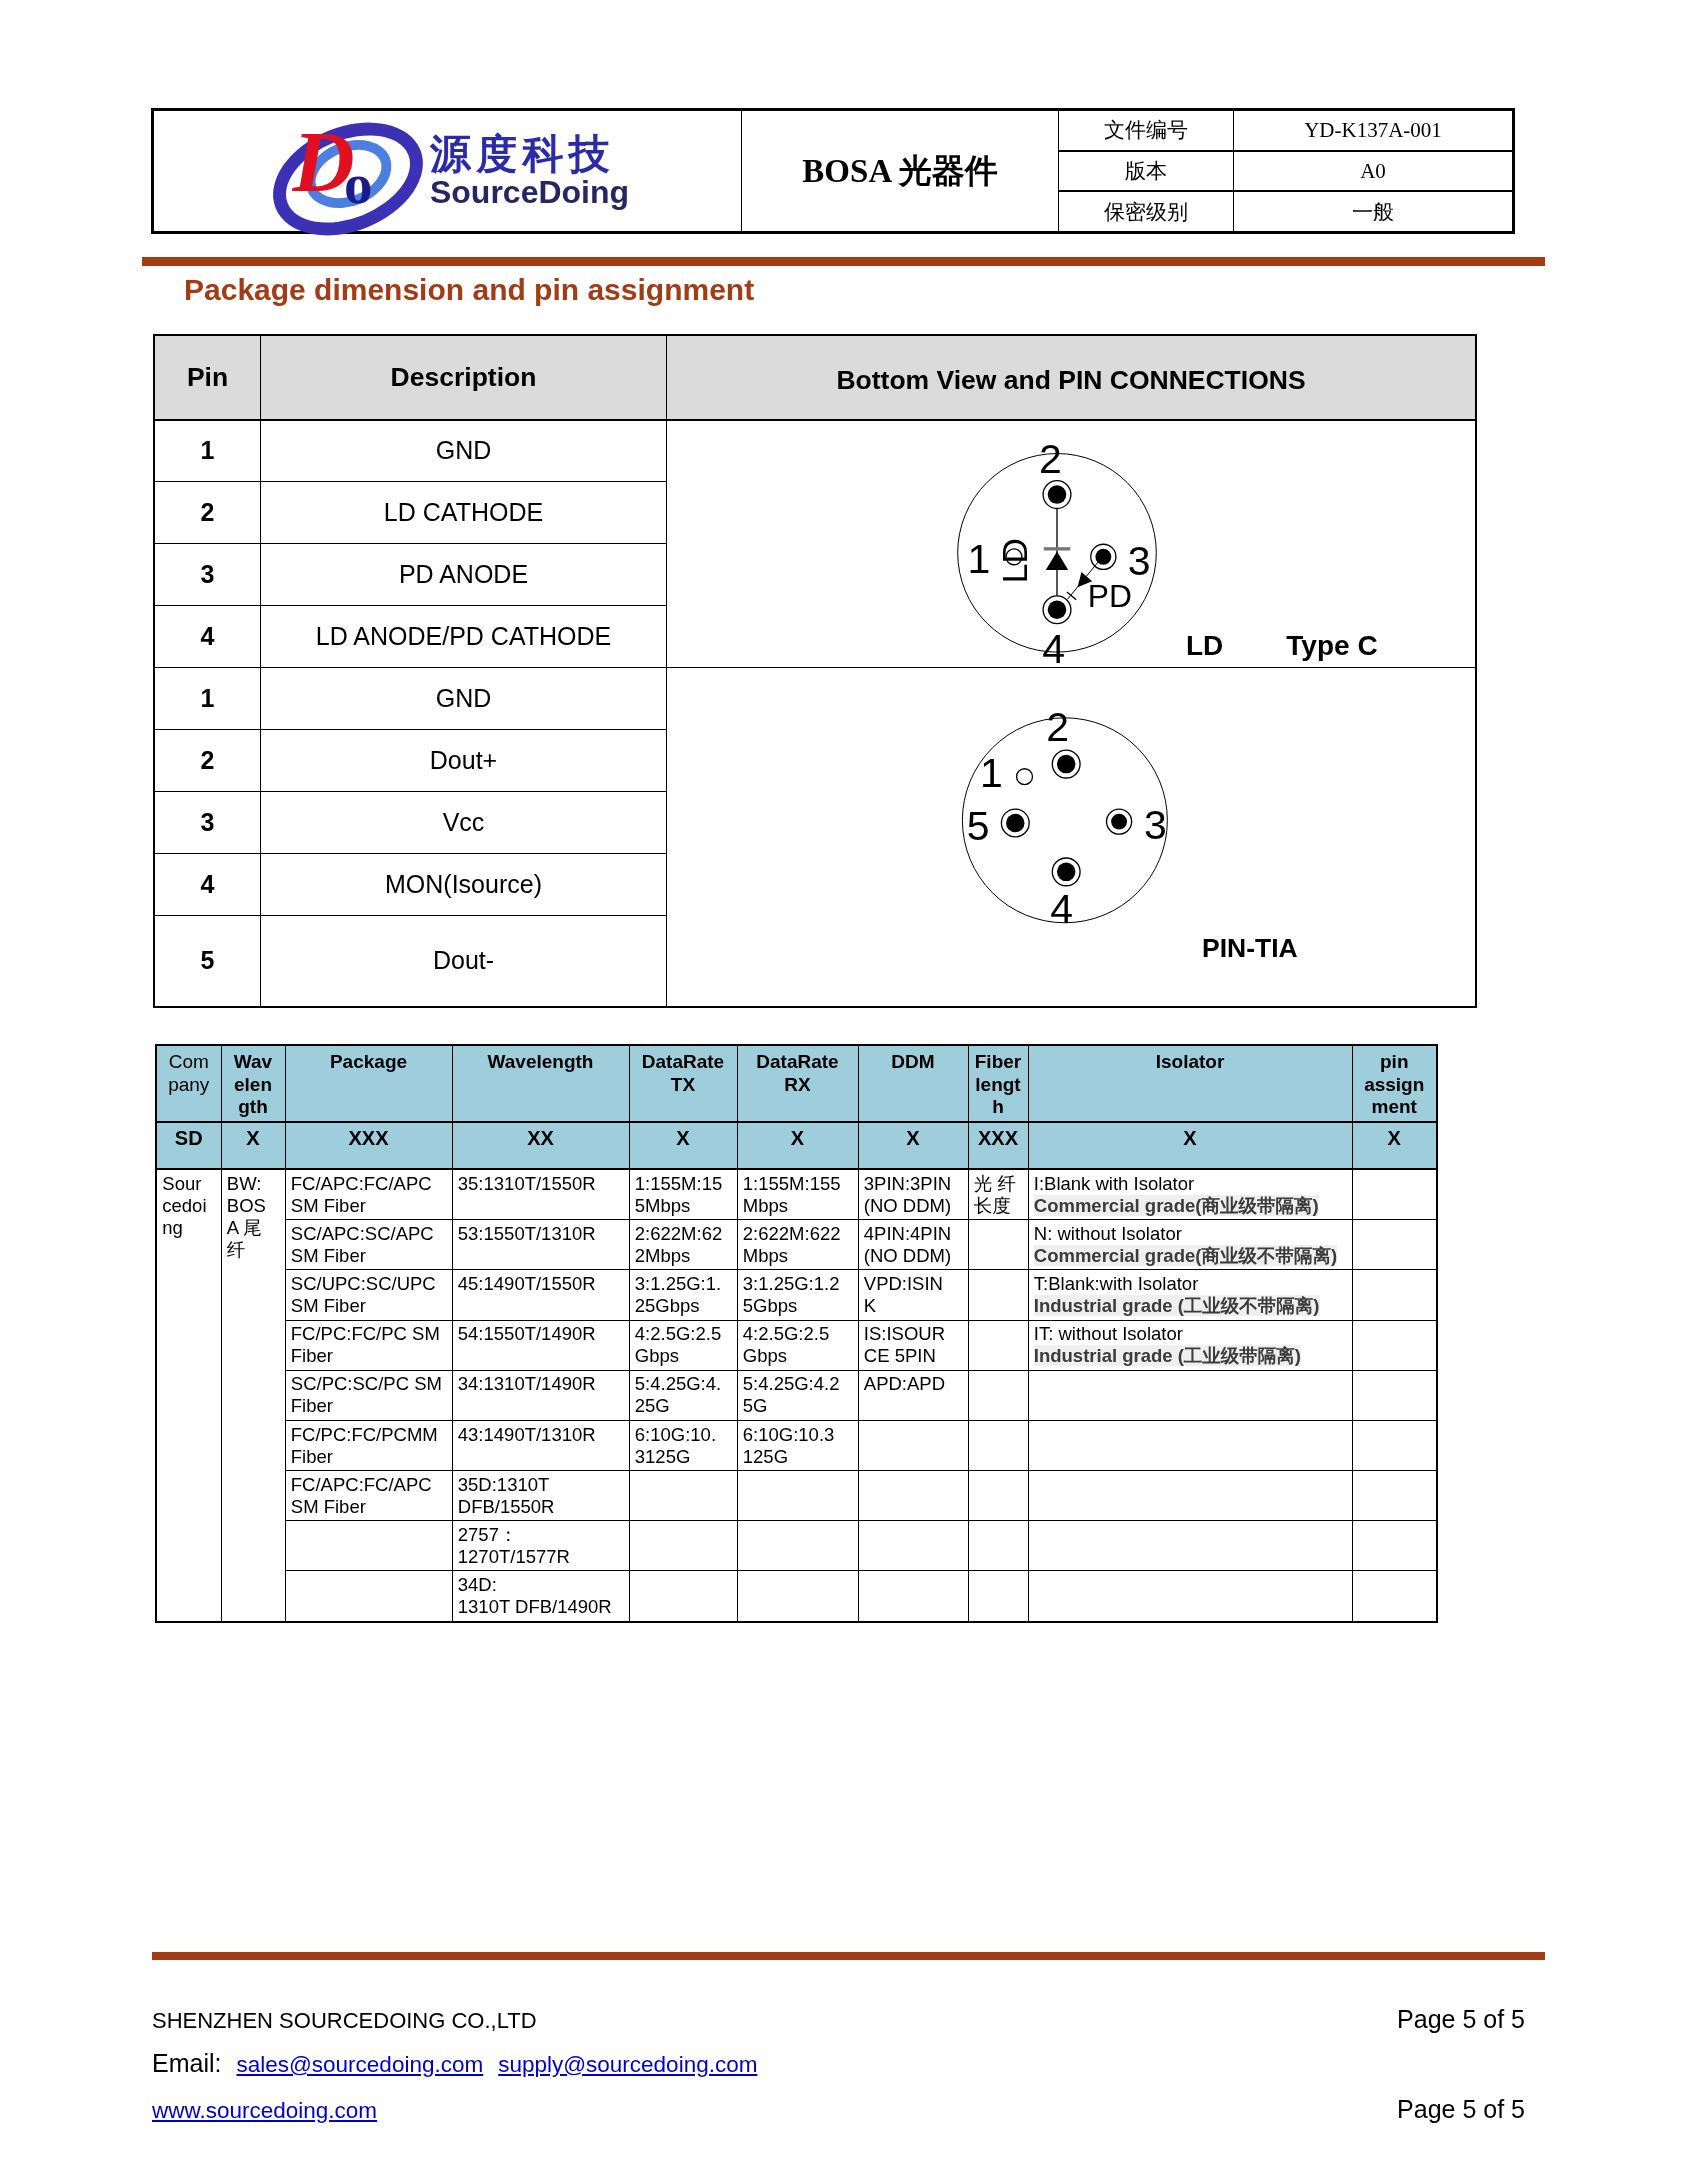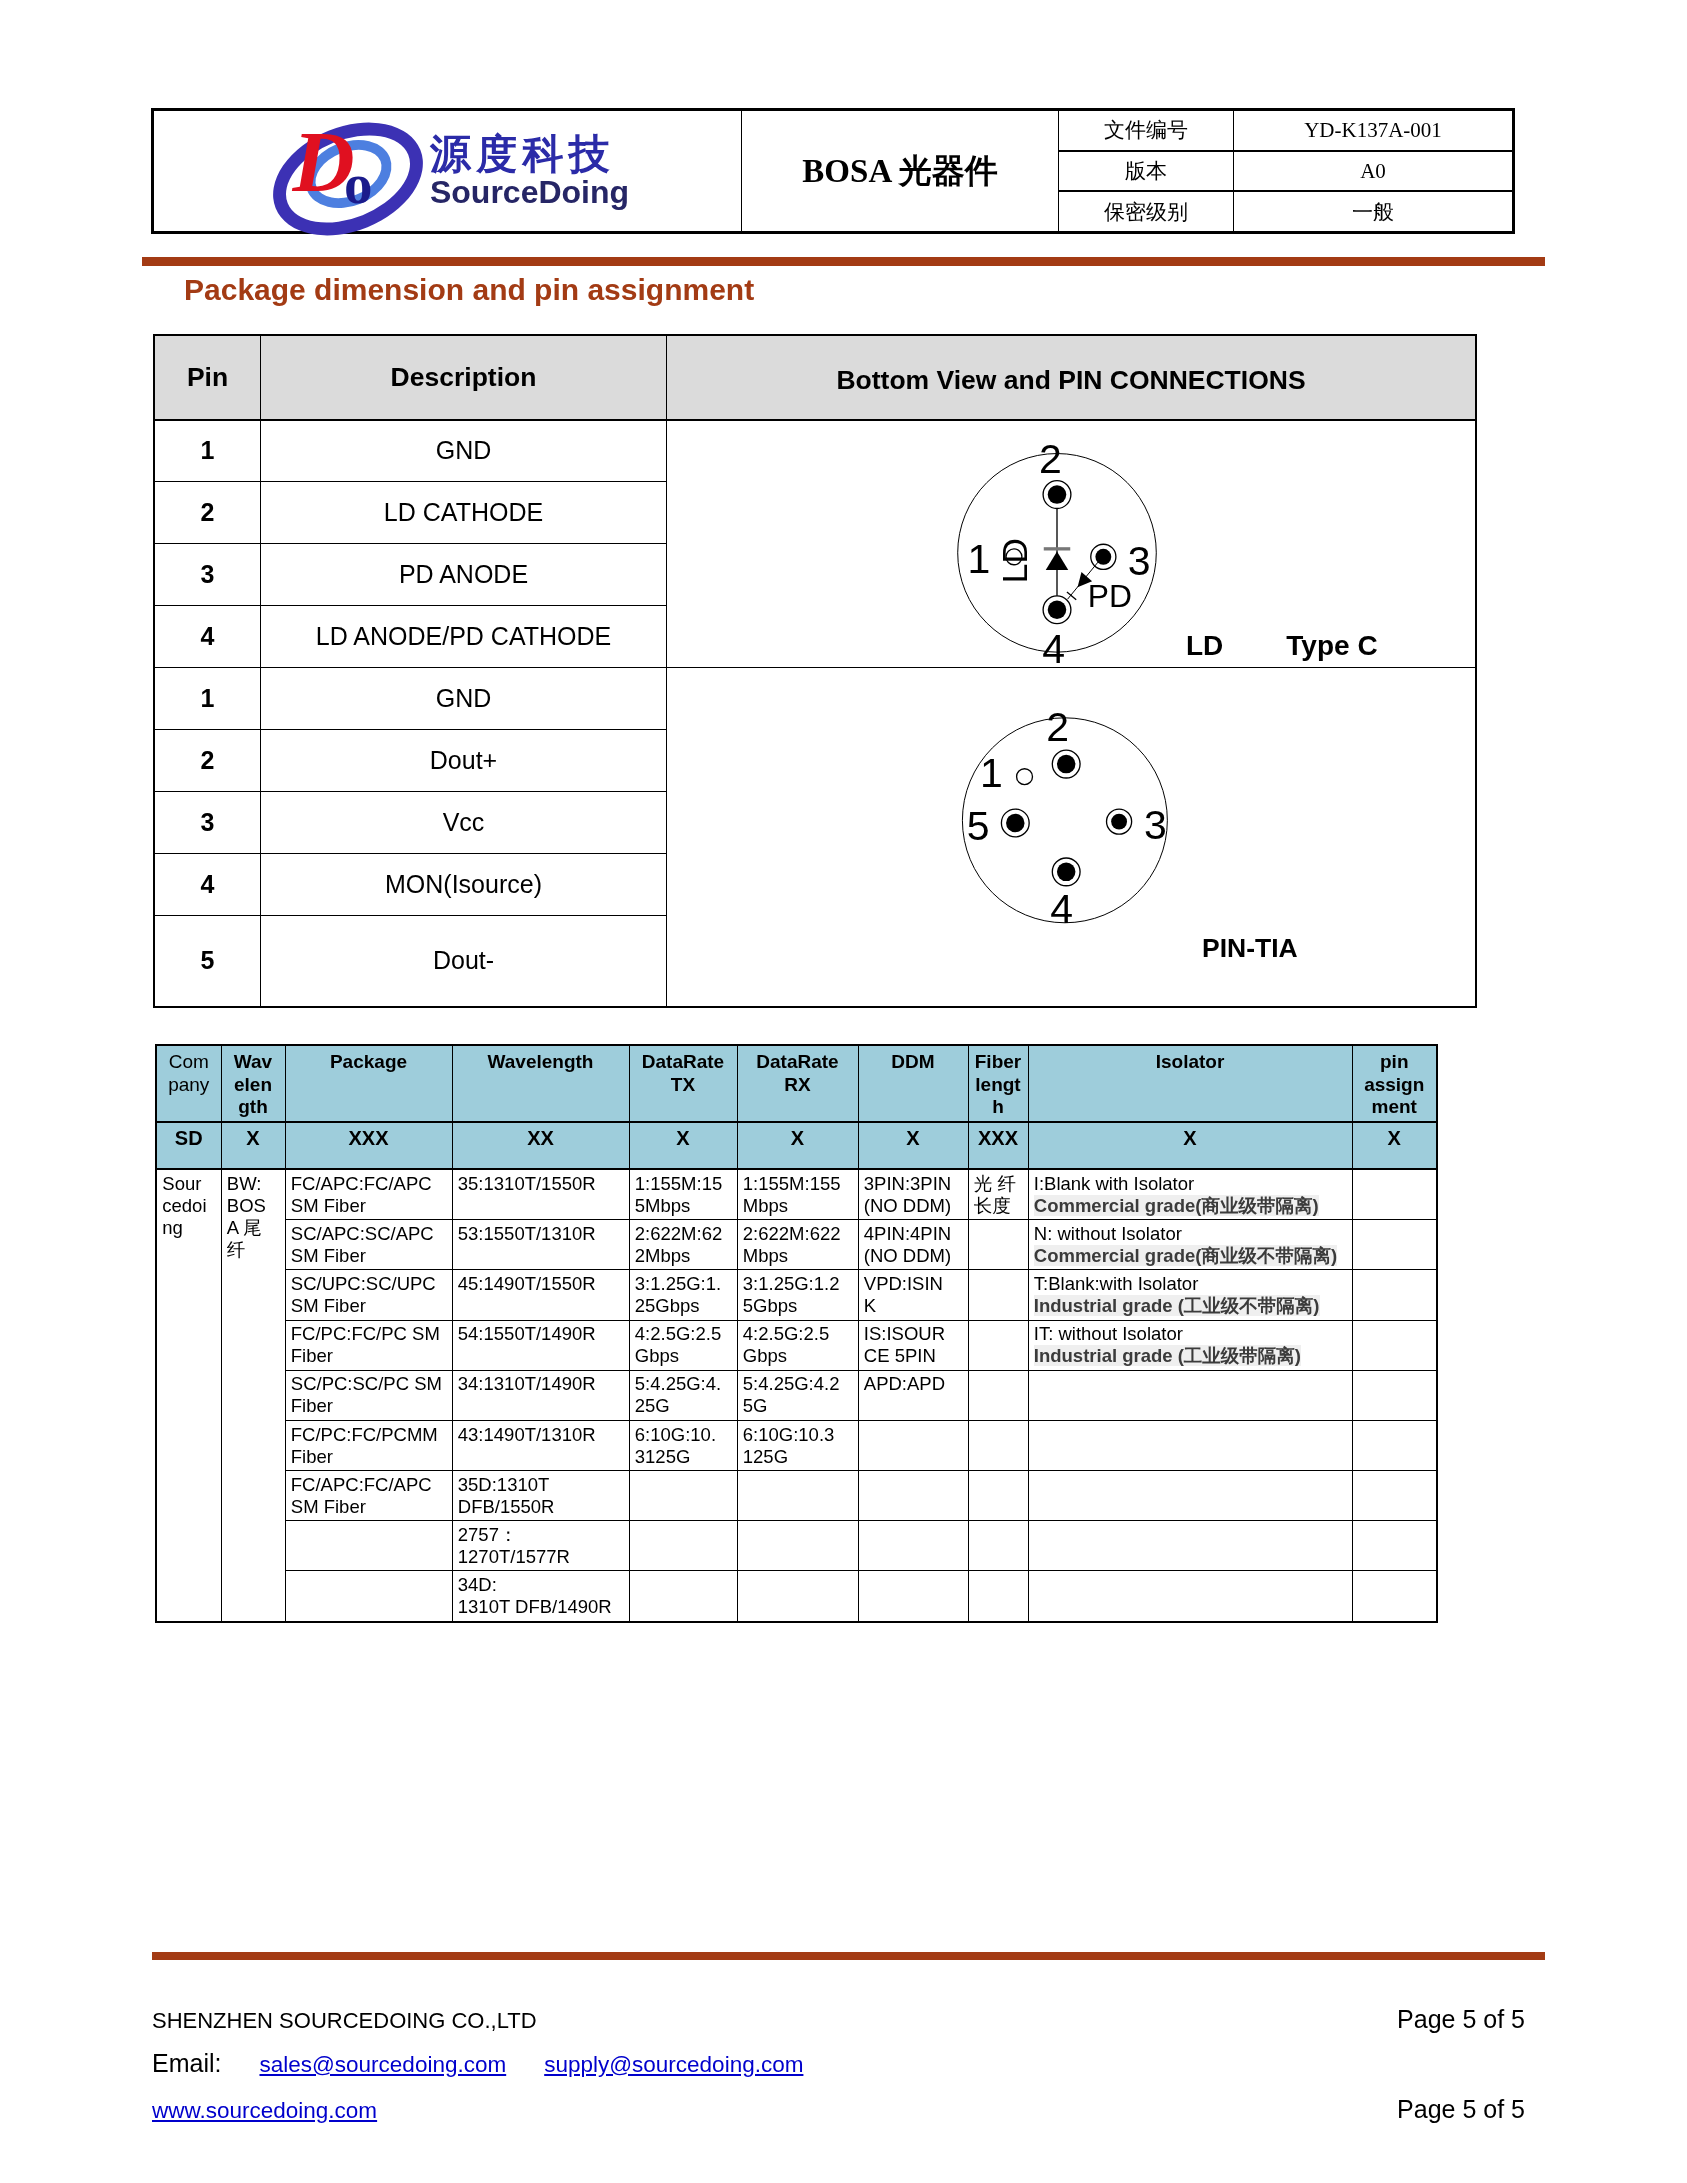--- a/index.html
+++ b/index.html
@@ -69,21 +69,21 @@
   .grade{color:#3b3b3b;background:#efefef;font-weight:bold;}
   .c0{width:65px;}  .c1{width:64px;}  .c2{width:167px;} .c3{width:177px;} .c4{width:108px;}
   .c5{width:121px;} .c6{width:110px;} .c7{width:60px;}  .c8{width:324px;} .c9{width:85px;}
 
   
   .footer{position:absolute;top:1952px;left:152px;width:1393px;}
   .f-rule{height:8px;background:#A33B14;margin-bottom:12px;}
   .f-line{display:flex;justify-content:space-between;align-items:baseline;padding-right:20px;}
   .f-company{font-size:22px;margin-top:36px;}
   .f-page{font-size:25px;}
-  .f-emails{margin-top:14.6px;display:flex;align-items:baseline;gap:38px;padding-right:20px;}
+  .f-emails{margin-top:14.6px;display:flex;align-items:baseline;gap:15px;padding-right:20px;}
   .f-email-label{font-size:25px;}
   a.f-link{color:#0000CC;text-decoration:underline;font-size:22.5px;}
   .f-line3{margin-top:17px;}
   svg text{font-family:"Liberation Sans",sans-serif;}
 </style>
 </head>
 <body>
 
 <div class="page">
 

